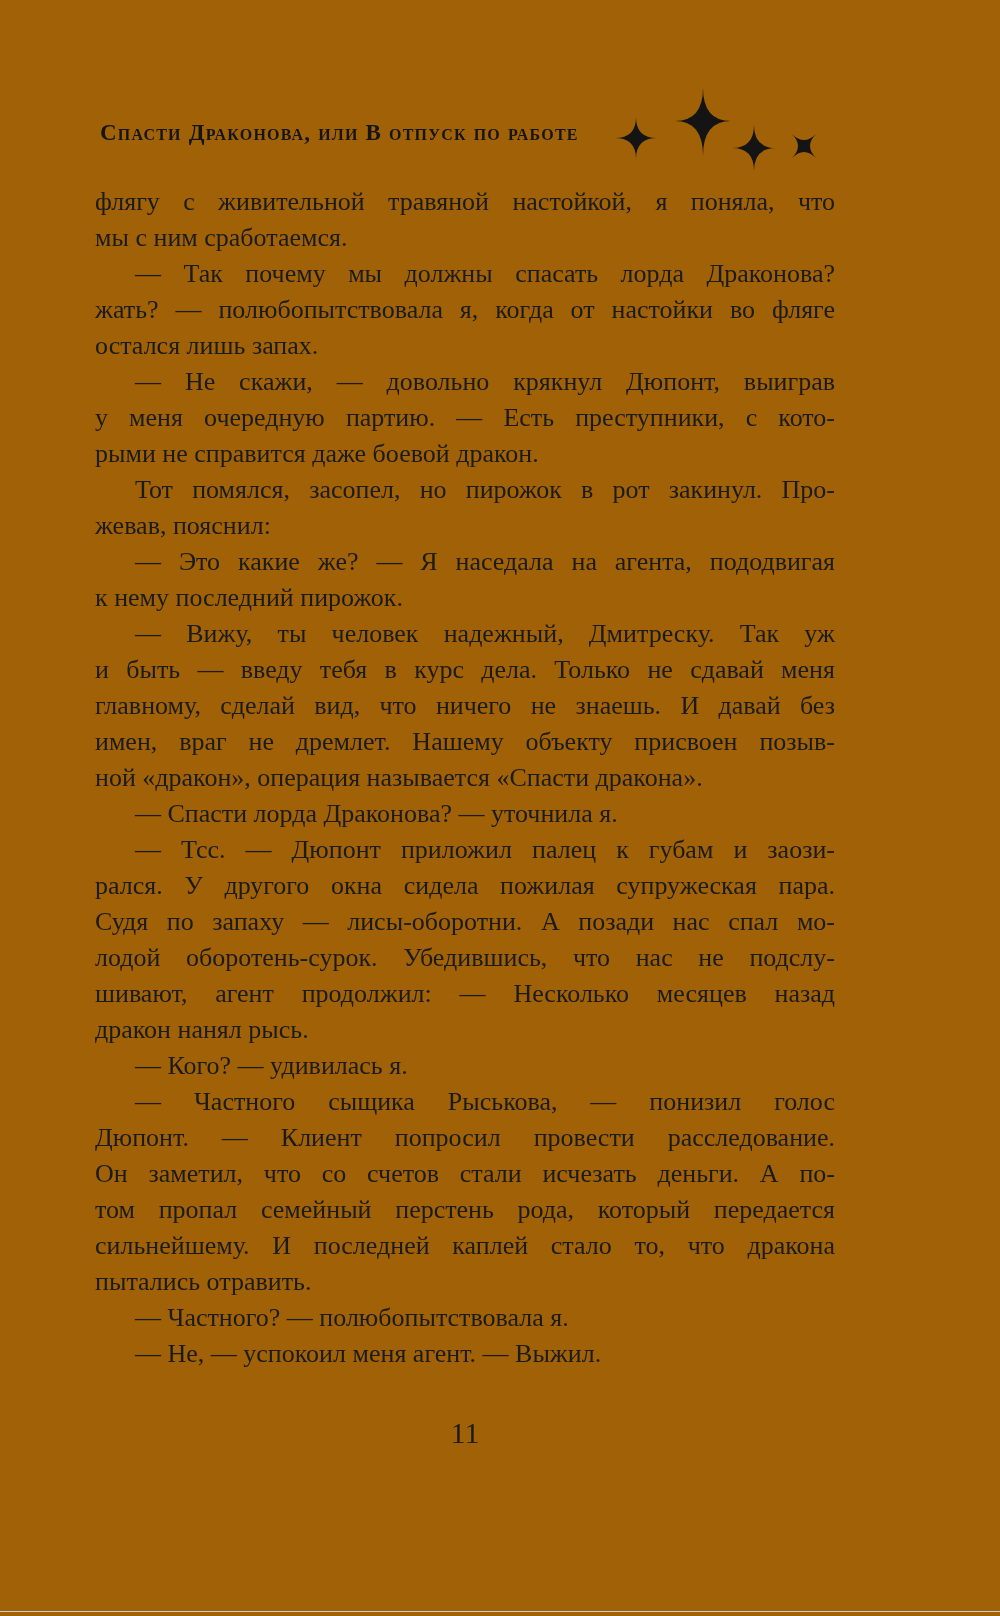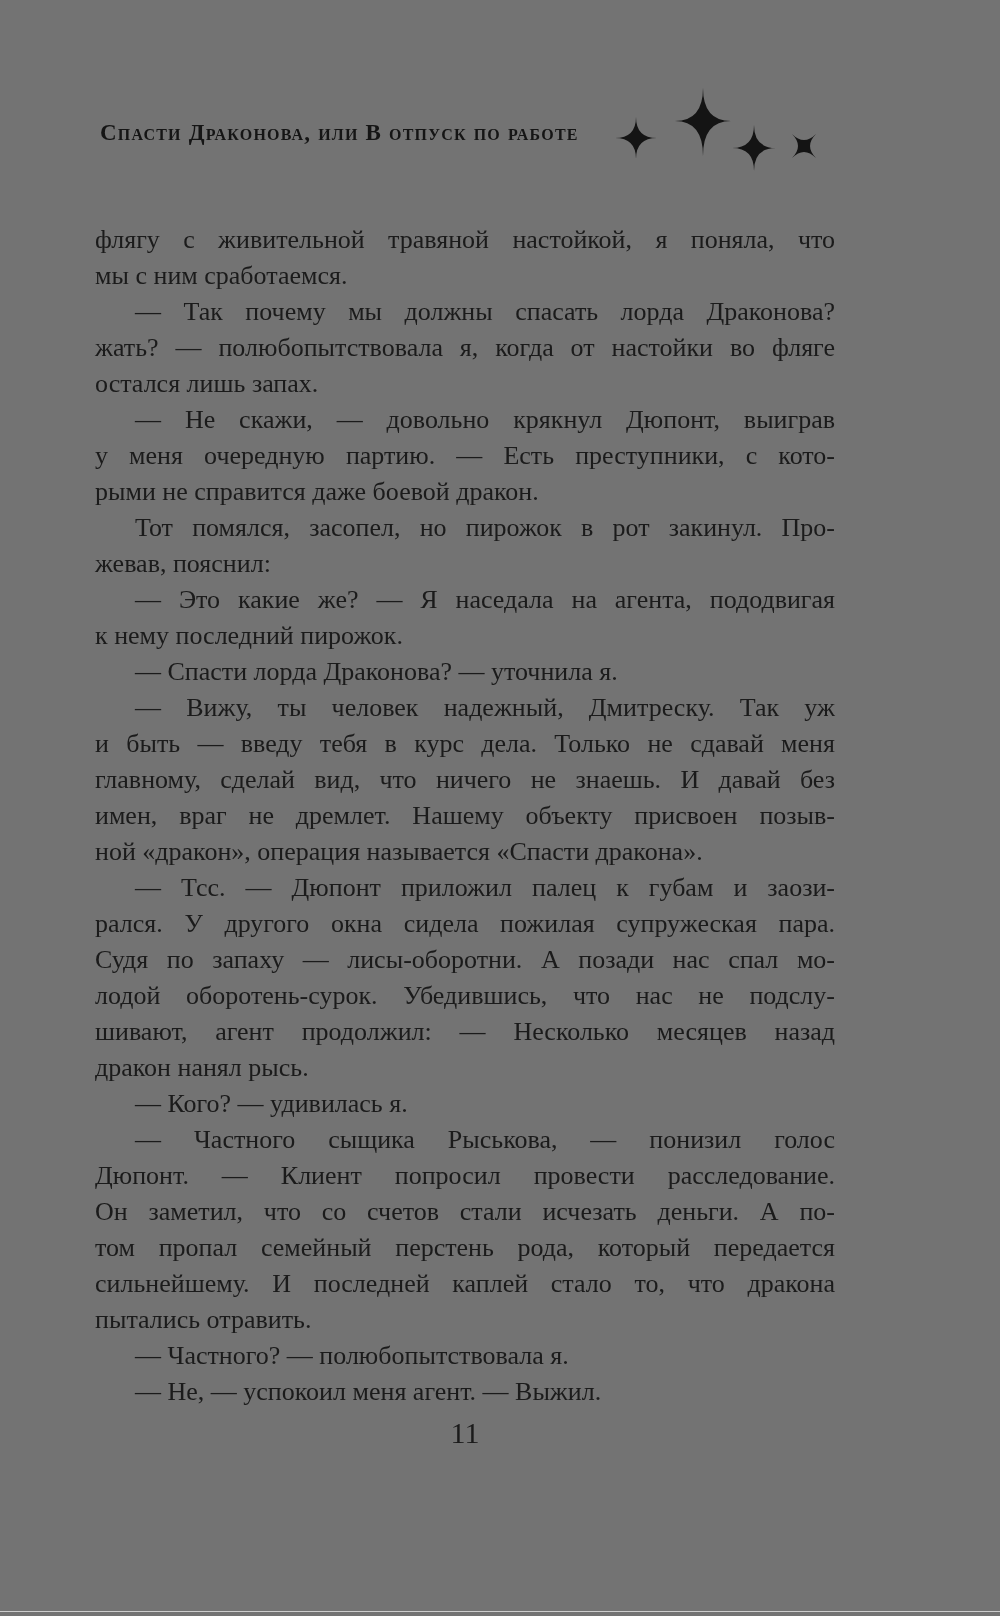--- a/index.html
+++ b/index.html
@@ -4,21 +4,21 @@
 <style>
   html, body {
     margin: 0;
     padding: 0;
     background: #ffffff;
   }
   .page {
     position: relative;
     width: 1000px;
     height: 1616px;
-    background: #737373;
+    background: #a16207;
     font-family: "Liberation Serif", "DejaVu Serif", serif;
     color: #1b1b1b;
     overflow: hidden;
   }
   .running-header {
     position: absolute;
     left: 100px;
     top: 120px;
     font-size: 23px;
     font-weight: 700;
@@ -34,21 +34,20 @@
     width: 214px;
     height: 96px;
   }
   .text-block {
     position: absolute;
     left: 95px;
     top: 184px;
     width: 740px;
     font-size: 26px;
     line-height: 36px;
-    margin-top: 38px;
   }
   .para {
     margin: 0;
     padding: 0;
   }
   .line {
     text-align: justify;
     text-align-last: justify;
     white-space: normal;
   }
@@ -115,28 +114,28 @@
       </div>
       <div class="para">
         <div class="line indent">Тот помялся, засопел, но пирожок в рот закинул. Про-</div>
         <div class="line last">жевав, пояснил:</div>
       </div>
       <div class="para">
         <div class="line indent">— Это какие же? — Я наседала на агента, пододвигая</div>
         <div class="line last">к нему последний пирожок.</div>
       </div>
       <div class="para">
-        <div class="line last indent">— Спасти лорда Драконова? — уточнила я.</div>
-      </div>
-      <div class="para">
         <div class="line indent">— Вижу, ты человек надежный, Дмитреску. Так уж</div>
         <div class="line">и быть — введу тебя в курс дела. Только не сдавай меня</div>
         <div class="line">главному, сделай вид, что ничего не знаешь. И давай без</div>
         <div class="line">имен, враг не дремлет. Нашему объекту присвоен позыв-</div>
         <div class="line last">ной «дракон», операция называется «Спасти дракона».</div>
+      </div>
+      <div class="para">
+        <div class="line last indent">— Спасти лорда Драконова? — уточнила я.</div>
       </div>
       <div class="para">
         <div class="line indent">— Тсс. — Дюпонт приложил палец к губам и заози-</div>
         <div class="line">рался. У другого окна сидела пожилая супружеская пара.</div>
         <div class="line">Судя по запаху — лисы-оборотни. А позади нас спал мо-</div>
         <div class="line">лодой оборотень-сурок. Убедившись, что нас не подслу-</div>
         <div class="line">шивают, агент продолжил: — Несколько месяцев назад</div>
         <div class="line last">дракон нанял рысь.</div>
       </div>
       <div class="para">

